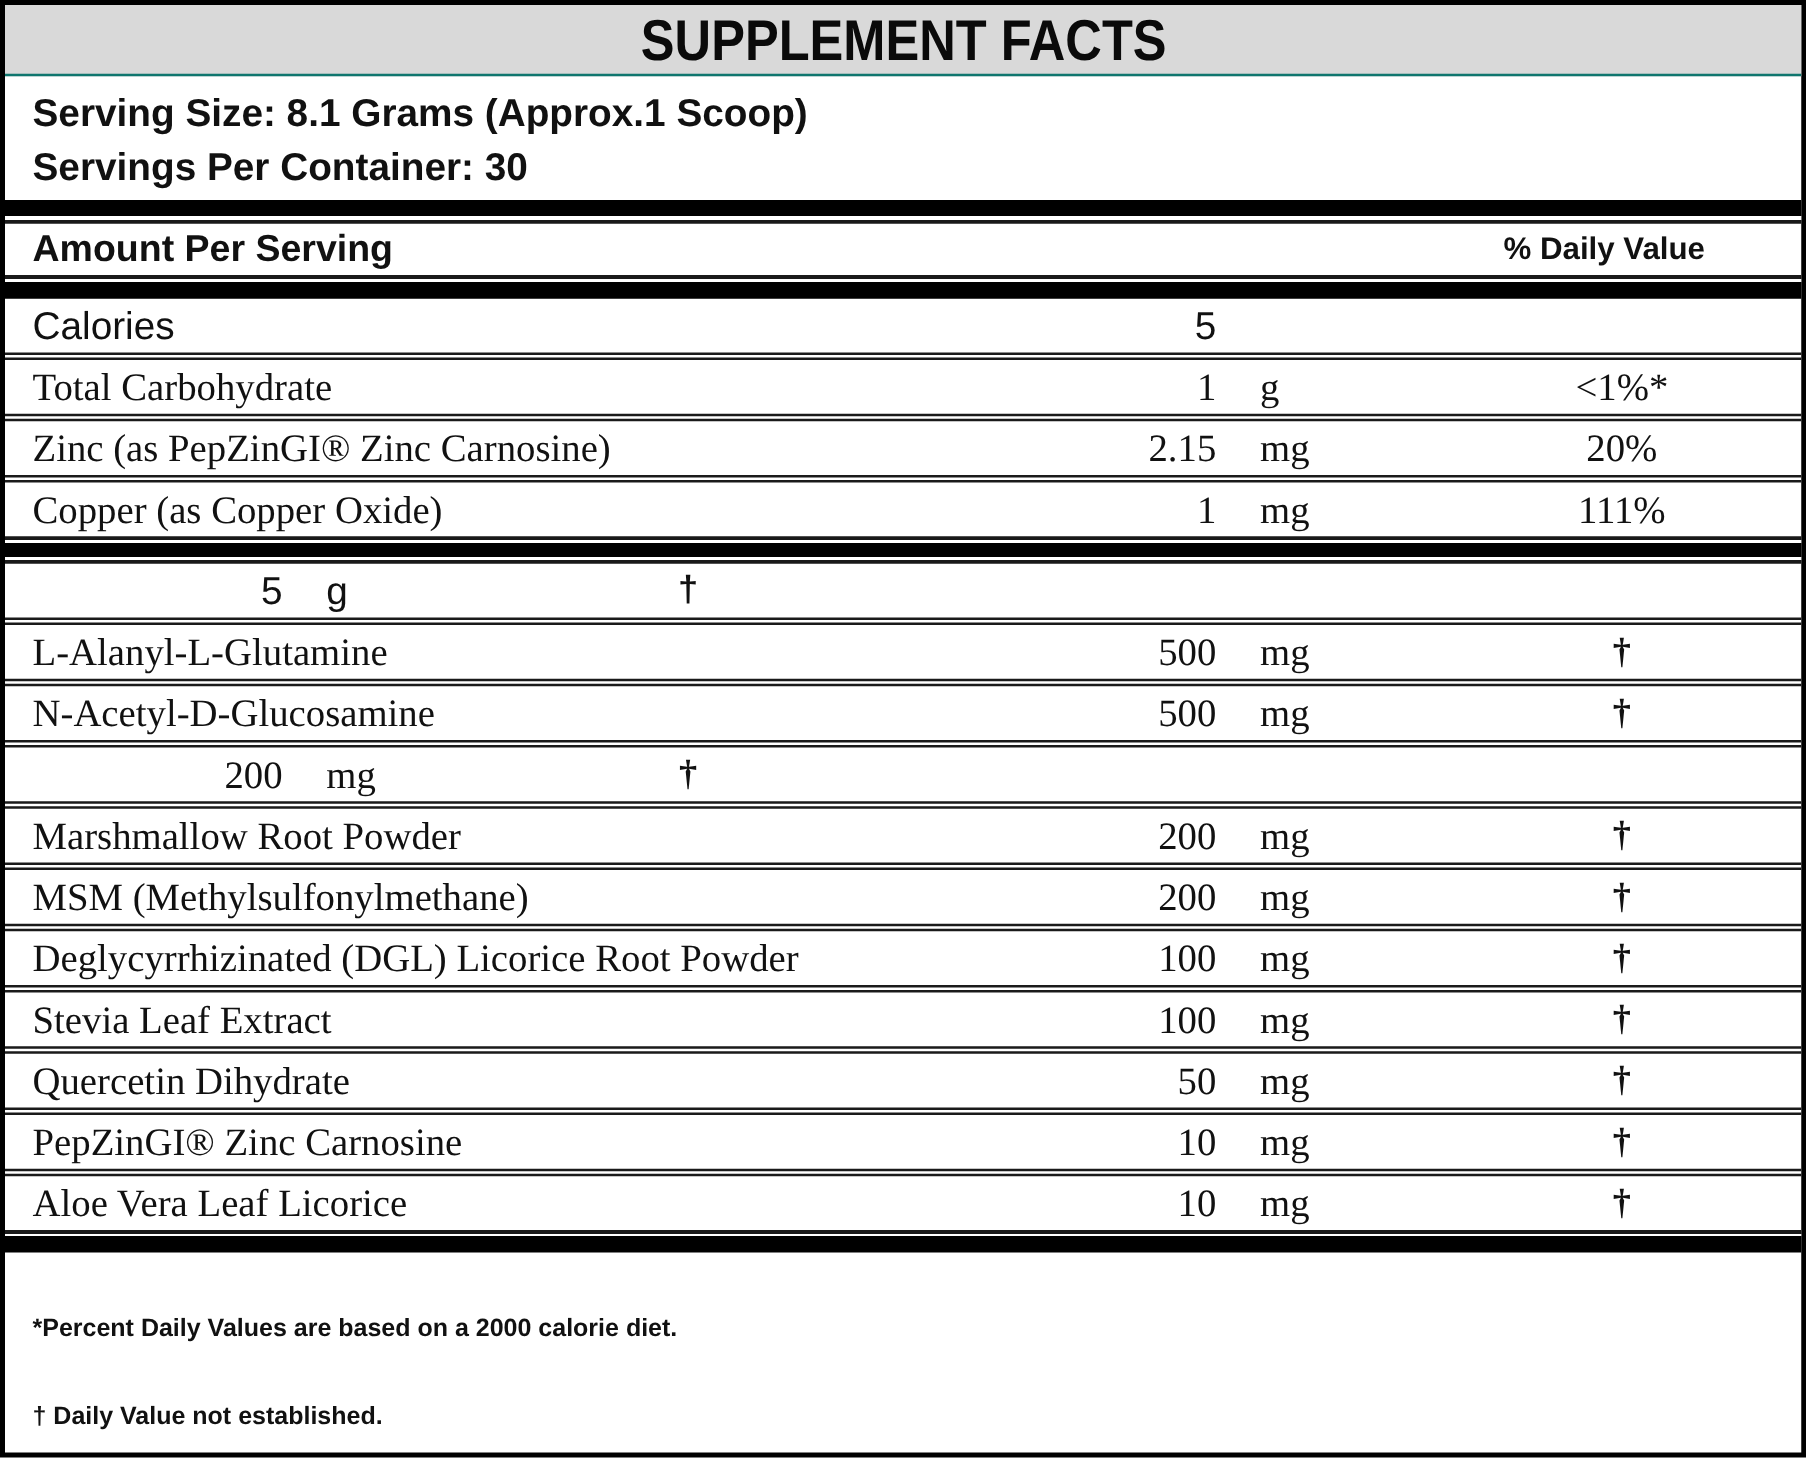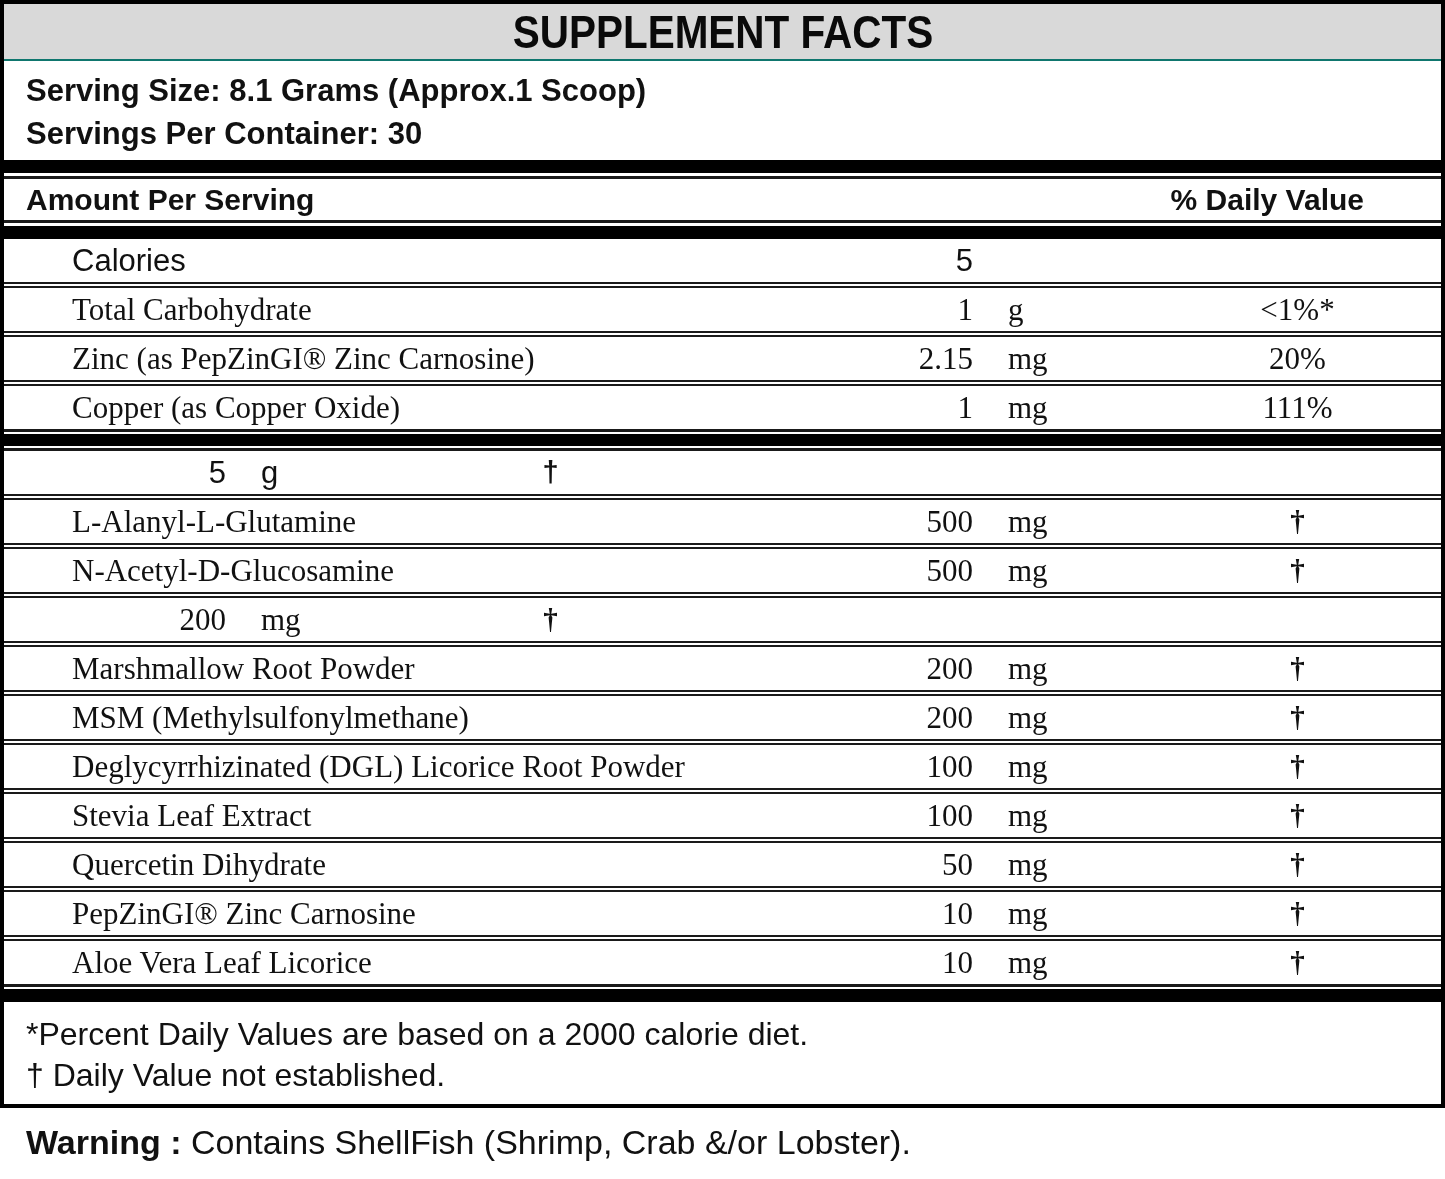--- a/index.html
+++ b/index.html
@@ -39,37 +39,37 @@
   .div-mid        { height:22px; background:linear-gradient(to bottom,#1a1a1a 0 3px,#fff 3px 5px,#000 5px 17px,#fff 17px 19px,#1a1a1a 19px 22px); }
   .div-bottom     { height:18px; background:linear-gradient(to bottom,#1a1a1a 0 3px,#fff 3px 5px,#000 5px 18px); }
   
   .colhead {
     height:41px;
     display:flex; align-items:center;
     padding-left:22px;
     justify-content:center;
   }
   .colhead .left { font-size:30px; font-weight:700; }
-  .colhead .right { margin-left:auto; margin-right:77px; font-size:30px; font-weight:700; }
+  .colhead .right { margin-left:auto; margin-right:77px; font-size:25px; font-weight:700; }
   
   .row {
     height:43px;
     display:flex; align-items:center;
     padding-left:22px;
     font-size:31px;
   }
   .rows .row + .row { border-top:6px double #1a1a1a; height:49px;font-family:Liberation Serif, serif; }
-  .c-name { flex:1; white-space:nowrap; overflow:hidden;margin-left:46px; }
+  .c-name { flex:1; white-space:nowrap; overflow:hidden; }
   .c-amt  { width:200px; text-align:right; white-space:nowrap; }
   .c-unit { width:181px; text-align:left; padding-left:35px; white-space:nowrap; }
   .c-dv   { width:287px; text-align:center; white-space:nowrap; }
   .grp-b .c-dv { font-weight:700; font-size:29px; }
   
   .footnotes { padding:12px 20px 8px 22px; }
-  .footnotes p { font-size:32px; line-height:41px; font-weight:400; }
+  .footnotes p { font-size:20px; line-height:41px; font-weight:700;margin-top:29px; }
   
   .below { padding:10px 20px 0 26px; }
   .below p.oi { font-size:32px; line-height:42px; }
   .below p.warn { font-size:34px; line-height:48px; }
   .below b { font-weight:700; }
 </style>
 </head>
 <body>
 
 <div class="panel">

